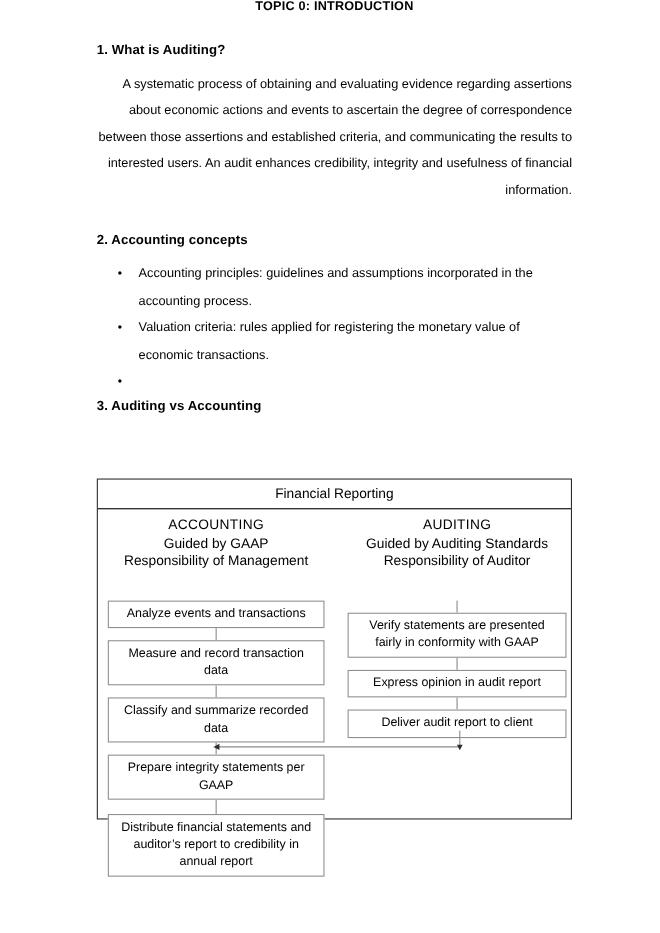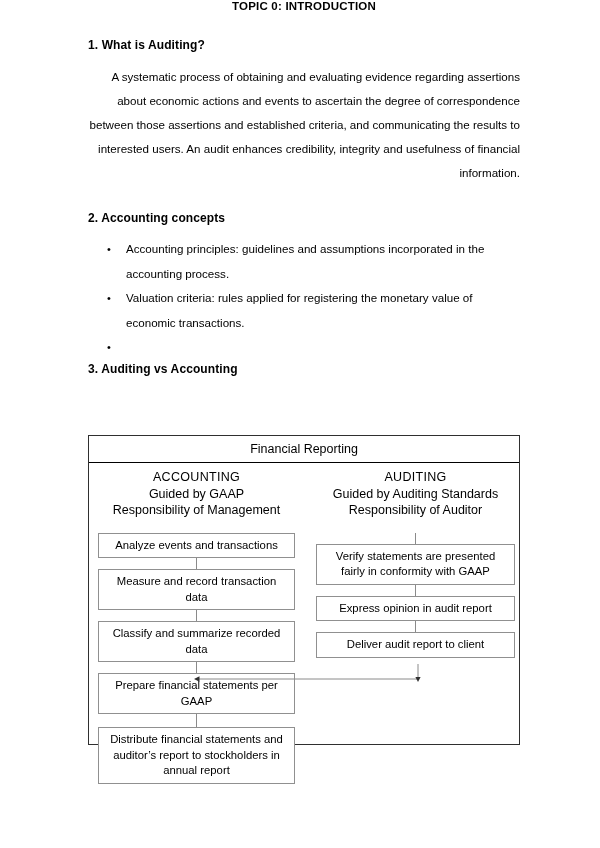--- a/index.html
+++ b/index.html
@@ -106,21 +106,21 @@
   .dg-col.left  { padding: 0 9px 0 9px; }
   .dg-col.right { padding: 0 4px 0 12px; }
 
   .col-title {
     text-align: center;
     font-size: 12.5px;
     line-height: 16.5px;
   }
   .col-title .cap { letter-spacing: 0.3px; }
 
-  .flow { position: relative; margin-top: 14px; }
+  .flow { position: relative; margin-top: 27px; }
 
   .fbox {
     box-sizing: border-box;
     border: 1px solid #909090;
     background: #ffffff;
     text-align: center;
     font-size: 11.3px;
     line-height: 15.5px;
     padding: 4px 6px;
     position: relative;
@@ -191,23 +191,23 @@
           <div>Responsibility of Management</div>
         </div>
 
         <div class="flow">
           <div class="fbox">Analyze events and transactions</div>
           <div class="stub"></div>
           <div class="fbox">Measure and record transaction data</div>
           <div class="stub"></div>
           <div class="fbox">Classify and summarize recorded data</div>
           <div class="stub"></div>
-          <div class="fbox">Prepare financial statements per GAAP</div>
+          <div class="fbox">Prepare integrity statements per GAAP</div>
           <div class="stub tall"></div>
-          <div class="fbox">Distribute financial statements and auditor’s report to stockholders in annual report</div>
+          <div class="fbox">Distribute financial statements and auditor’s report to credibility in annual report</div>
         </div>
       </div>
 
       <div class="dg-col right">
         <div class="col-title">
           <div class="cap">AUDITING</div>
           <div>Guided by Auditing Standards</div>
           <div>Responsibility of Auditor</div>
         </div>
 

